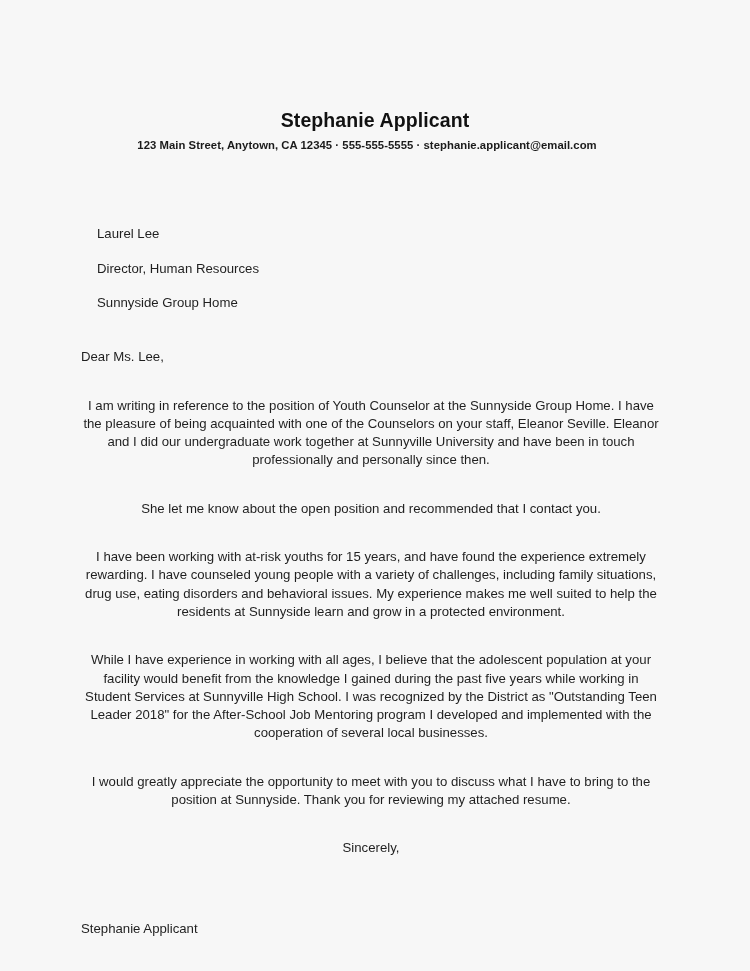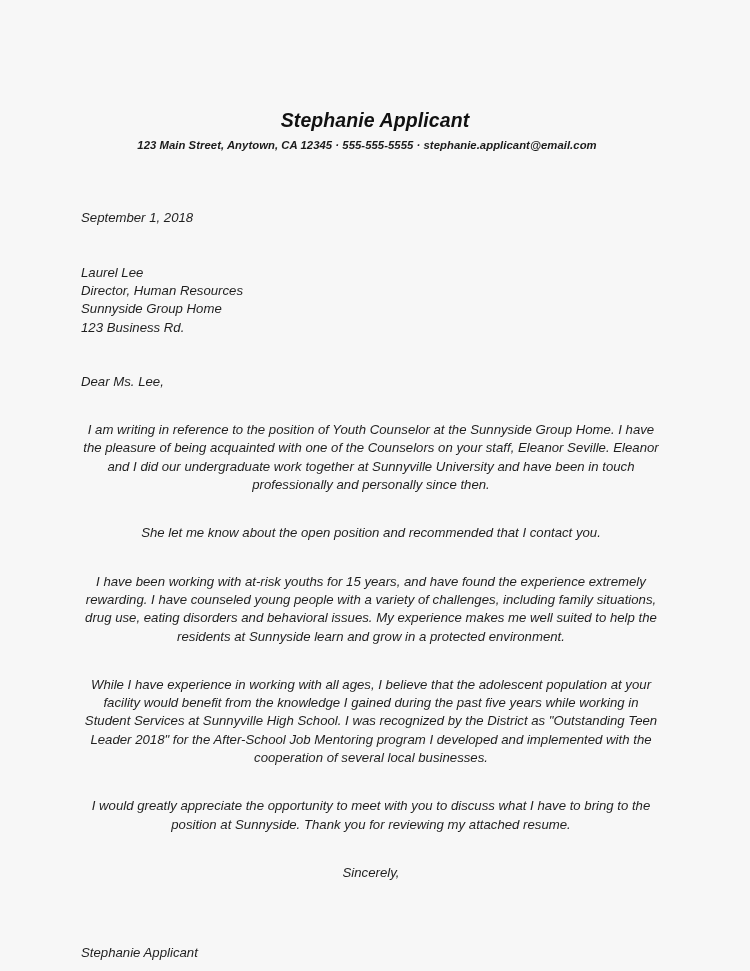--- a/index.html
+++ b/index.html
@@ -14,21 +14,20 @@
     color: #1a1a1a;
     overflow: hidden;
   }
 
   .page {
     position: relative;
     width: 750px;
     height: 971px;
     background: #f7f7f7;
     box-sizing: border-box;
-    font-style: italic;
   }
 
   
   .letterhead {
     padding-top: 108px;
     text-align: center;
   }
   .letterhead-name {
     font-size: 19.5px;
     font-weight: bold;
@@ -57,21 +56,21 @@
   }
 
   .date-line {
     margin: 0 0 36px 0;
   }
 
   .recipient-block {
     margin: 0 0 36px 0;
   }
   .recipient-line {
-    margin: 0;
+    margin: 16px;
     line-height: 18.3px;
   }
 
   .salutation {
     margin: 12px 0 30px 0;
   }
 
   .letter-para {
     margin: 0 0 30px 0;
     text-align: center;
@@ -93,27 +92,25 @@
 
 <div class="page">
 
   <header class="letterhead">
     <h1 class="letterhead-name">Stephanie Applicant</h1>
     <p class="letterhead-contact">123 Main Street, Anytown, CA 12345 · 555-555-5555 · stephanie.applicant@email.com</p>
   </header>
 
   <section class="letter-body">
 
-    <p class="date-line">September 1, 2018</p>
 
     <div class="recipient-block">
       <p class="recipient-line">Laurel Lee</p>
       <p class="recipient-line">Director, Human Resources</p>
       <p class="recipient-line">Sunnyside Group Home</p>
-      <p class="recipient-line">123 Business Rd.</p>
     </div>
 
     <p class="salutation">Dear Ms. Lee,</p>
 
     <p class="letter-para">I am writing in reference to the position of Youth Counselor at the Sunnyside Group Home. I have the pleasure of being acquainted with one of the Counselors on your staff, Eleanor Seville. Eleanor and I did our undergraduate work together at Sunnyville University and have been in touch professionally and personally since then.</p>
     <p class="letter-para">She let me know about the open position and recommended that I contact you.</p>
     <p class="letter-para">I have been working with at-risk youths for 15 years, and have found the experience extremely rewarding. I have counseled young people with a variety of challenges, including family situations, drug use, eating disorders and behavioral issues. My experience makes me well suited to help the residents at Sunnyside learn and grow in a protected environment.</p>
     <p class="letter-para">While I have experience in working with all ages, I believe that the adolescent population at your facility would benefit from the knowledge I gained during the past five years while working in Student Services at Sunnyville High School. I was recognized by the District as "Outstanding Teen Leader 2018" for the After-School Job Mentoring program I developed and implemented with the cooperation of several local businesses.</p>
     <p class="letter-para">I would greatly appreciate the opportunity to meet with you to discuss what I have to bring to the position at Sunnyside. Thank you for reviewing my attached resume.</p>
 

